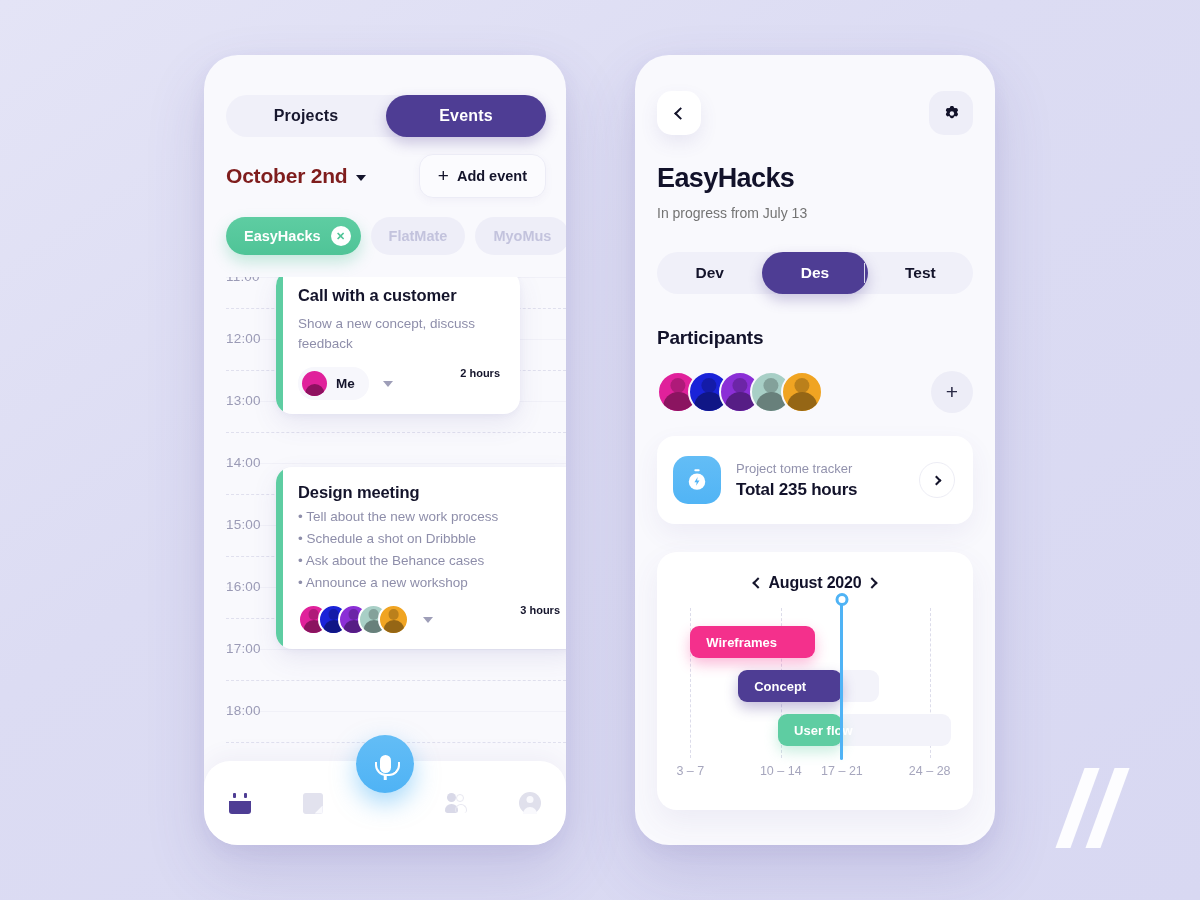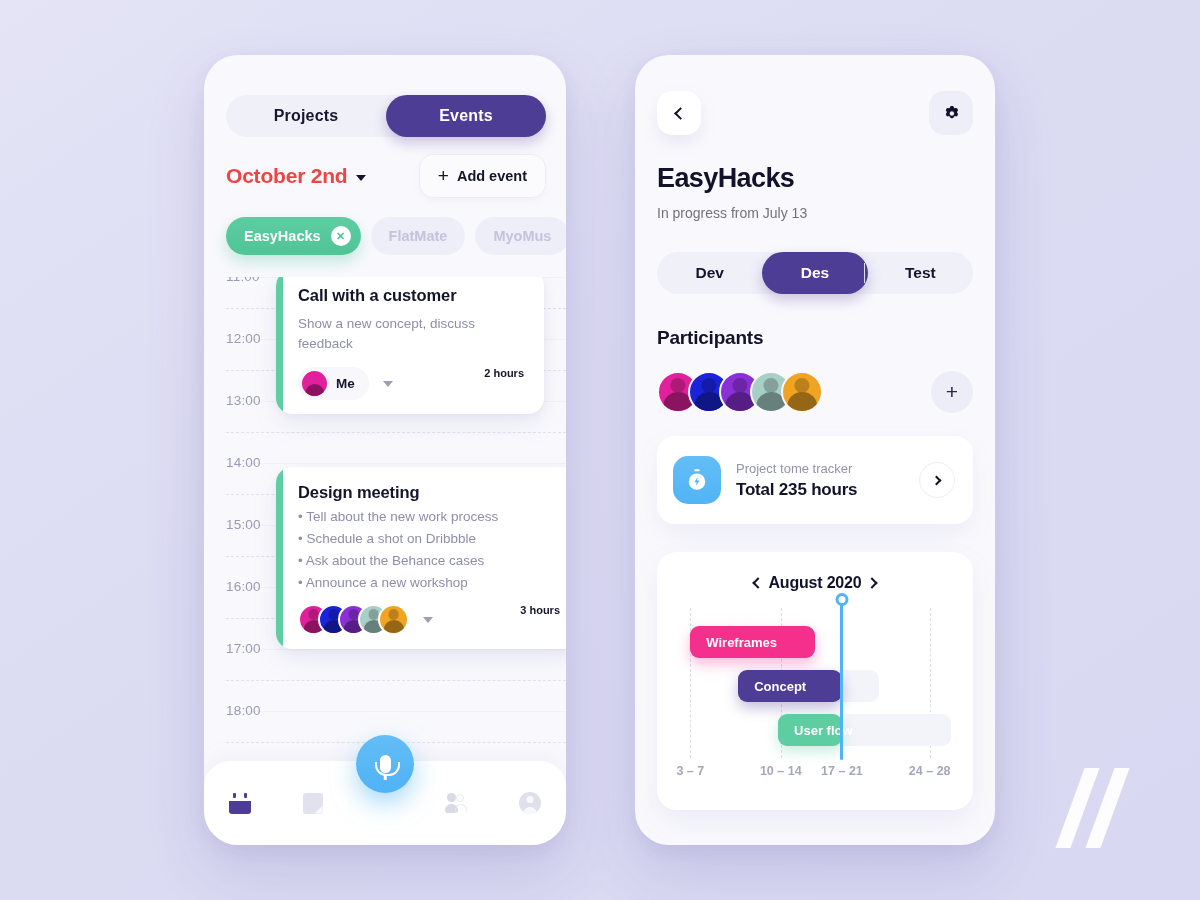--- a/index.html
+++ b/index.html
@@ -71,21 +71,21 @@
   }
 
   .date-row {
     position: absolute;
     left: 22px; top: 98px;
     width: 320px; height: 46px;
     display: flex; align-items: center; justify-content: space-between;
   }
   .date-label {
     display: flex; align-items: center; gap: 9px;
-    font-size: 21px; font-weight: 700; color: #ef4444;
+    font-size: 21px; font-weight: 700; color: #7f1d1d;
     letter-spacing: -.2px;
   }
   .chev-down {
     width: 0; height: 0;
     border-left: 5px solid transparent;
     border-right: 5px solid transparent;
     border-top: 6px solid #14142b;
     margin-top: 3px;
   }
   .add-event {
@@ -496,21 +496,21 @@
     background: #ffffff;
     border: 3px solid #4fb3f5;
   }
   .gantt-axis {
     position: absolute;
     left: 0; top: 212px;
     width: 316px; height: 22px;
   }
   .g-tick {
     position: absolute;
-    font-size: 12.5px; font-weight: 700; color: #a6a6bd;
+    font-size: 12.5px; font-weight: 400; color: #a6a6bd;
     transform: translateX(-50%);
     white-space: nowrap;
   }
 </style>
 </head>
 <body>
 
 <div class="slashes">
   <div class="slash s1"></div>
   <div class="slash s2"></div>
@@ -581,21 +581,21 @@
           <div class="grid-dash"></div>
           <div class="grid-time">17:00</div>
         </div>
         <div class="grid-row" style="top: 434px;">
           <div class="grid-solid"></div>
           <div class="grid-dash"></div>
           <div class="grid-time">18:00</div>
         </div>
       </div>
 
-    <div class="event-card" style="left:72px; top:-7px; width:268px;">
+    <div class="event-card" style="left:72px; top:-7px; width:244px;">
       <div class="ev-title">Call with a customer</div>
       <div class="ev-sub">Show a new concept, discuss feedback</div>
       <div class="ev-foot">
         <div class="ev-foot-left">
           <div class="me-pill">
             <span class="avatar" style="background:#e0219b;">
               <span class="av-head" style="background:#8e1160;"></span>
             </span>
             <span>Me</span>
           </div>

